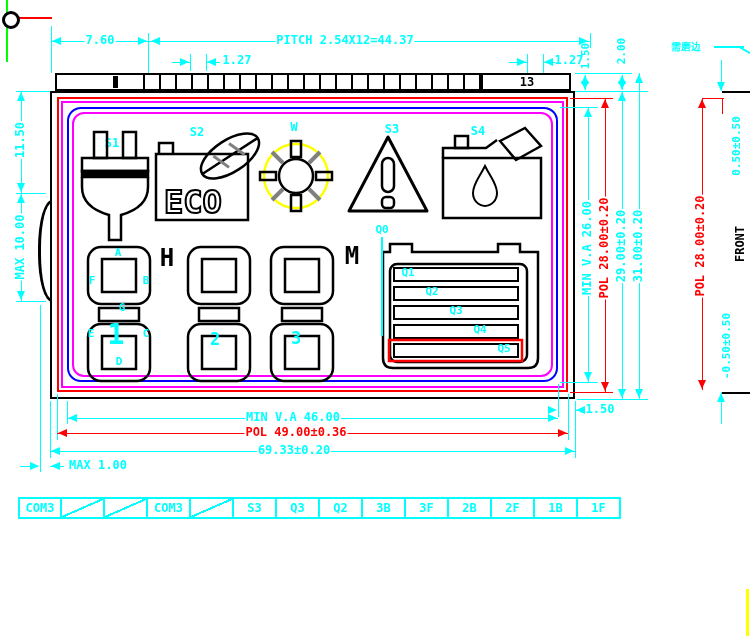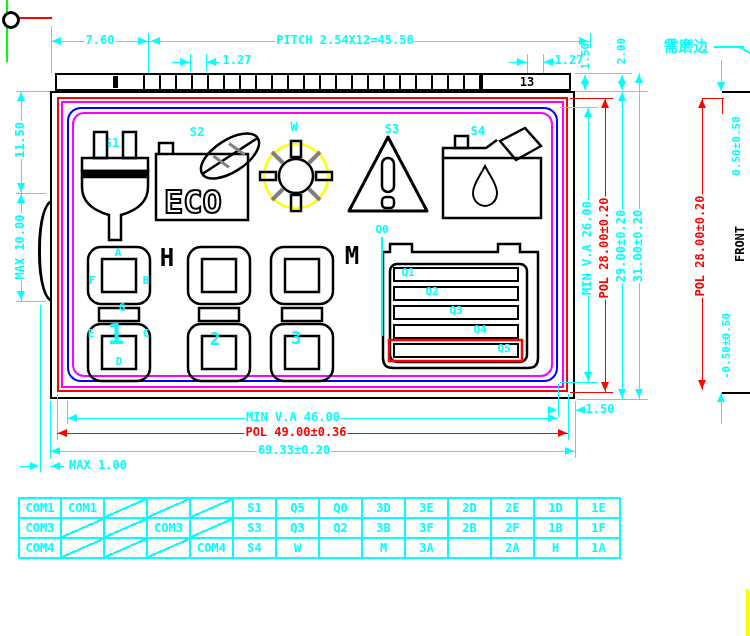--- a/index.html
+++ b/index.html
@@ -42,21 +42,21 @@
   <div class="grp">
     <div class="vl" style="left:51px;top:26px;width:1px;height:47px"></div>
     <div class="vl" style="left:148px;top:33px;width:1px;height:40px"></div>
     <div class="vl" style="left:590px;top:33px;width:1px;height:15px"></div>
     <div class="hl" style="left:51px;top:41px;width:539px;height:1px"></div>
     <div class="ar al" style="left:52px;top:37px"></div>
     <div class="ar aR" style="left:138px;top:37px"></div>
     <div class="ar al" style="left:151px;top:37px"></div>
     <div class="ar aR" style="left:579px;top:37px"></div>
     <div class="lb wb" style="left:100px;top:41px">7.60</div>
-    <div class="lb wb" style="left:345px;top:41px">PITCH 2.54X12=45.56</div>
+    <div class="lb wb" style="left:345px;top:41px">PITCH 2.54X12=44.37</div>
 
     <div class="vl" style="left:190px;top:54px;width:1px;height:17px"></div>
     <div class="vl" style="left:206px;top:54px;width:1px;height:17px"></div>
     <div class="hl" style="left:172px;top:62px;width:18px;height:1px"></div>
     <div class="hl" style="left:206px;top:62px;width:14px;height:1px"></div>
     <div class="ar aR" style="left:180px;top:58px"></div>
     <div class="ar al" style="left:207px;top:58px"></div>
     <div class="lb" style="left:237px;top:61px">1.27</div>
 
     <div class="vl" style="left:527px;top:54px;width:1px;height:19px"></div>
@@ -265,21 +265,21 @@
     <div class="av au" style="left:618px;top:92px"></div>
     <div class="av ad" style="left:618px;top:389px"></div>
     <div class="lb vt wb" style="left:622px;top:246px">29.00±0.20</div>
     <div class="vl" style="left:639px;top:73px;width:1px;height:326px"></div>
     <div class="av au" style="left:635px;top:74px"></div>
     <div class="av ad" style="left:635px;top:389px"></div>
     <div class="lb vt wb" style="left:639px;top:246px">31.00±0.20</div>
   </div>
 
   <div class="grp">
-    <div class="lb" style="left:686px;top:46px;font-size:15px;transform:translate(-50%,-50%)">需磨边</div>
+    <div class="lb" style="left:686px;top:46px;font-size:10px;transform:translate(-50%,-50%)">需磨边</div>
     <div class="hl" style="left:714px;top:46px;width:30px;height:2px"></div>
     <div class="hl" style="left:738px;top:49px;width:13px;height:2px;transform:rotate(30deg)"></div>
     <div class="hl k" style="left:722px;top:91px;width:28px;height:2px"></div>
     <div class="hl k" style="left:722px;top:392px;width:28px;height:2px"></div>
     <div class="hl r" style="left:702px;top:98px;width:22px;height:1px"></div>
     <div class="vl r" style="left:722px;top:98px;width:1px;height:16px"></div>
     <div class="vl r" style="left:702px;top:98px;width:1px;height:292px"></div>
     <div class="av au ra" style="left:698px;top:99px"></div>
     <div class="av ad ra" style="left:698px;top:380px"></div>
     <div class="lb vt wb tr" style="left:701px;top:246px">POL 28.00±0.20</div>
@@ -306,63 +306,31 @@
         <col style="width:43px">
       <col style="width:43px">
         <col style="width:43px">
         <col style="width:43px">
         <col style="width:43px">
       <col style="width:43px">
         <col style="width:43px">
     </colgroup>
     <tbody>
     <tr>
-      <td class="tr">COM1</td>
-      <td class="tr">COM1</td>
-      <td class="diag"></td>
-      <td class="diag"></td>
-      <td class="diag"></td>
-      <td>S1</td>
-      <td>Q5</td>
-      <td>Q0</td>
-      <td>3D</td>
-      <td>3E</td>
-      <td>2D</td>
-      <td>2E</td>
-      <td>1D</td>
-      <td>1E</td>
-    </tr>
-    <tr>
       <td>COM3</td>
       <td class="diag"></td>
       <td class="diag"></td>
       <td>COM3</td>
       <td class="diag"></td>
       <td>S3</td>
       <td>Q3</td>
       <td>Q2</td>
       <td>3B</td>
       <td>3F</td>
       <td>2B</td>
       <td>2F</td>
       <td>1B</td>
       <td>1F</td>
     </tr>
-    <tr>
-      <td class="tm">COM4</td>
-      <td class="diag"></td>
-      <td class="diag"></td>
-      <td class="diag"></td>
-      <td class="tm">COM4</td>
-      <td>S4</td>
-      <td>W</td>
-      <td></td>
-      <td>M</td>
-      <td>3A</td>
-      <td></td>
-      <td>2A</td>
-      <td>H</td>
-      <td>1A</td>
-    </tr>
   </tbody>
     </table>
 
 </div>
 
 </body></html>

